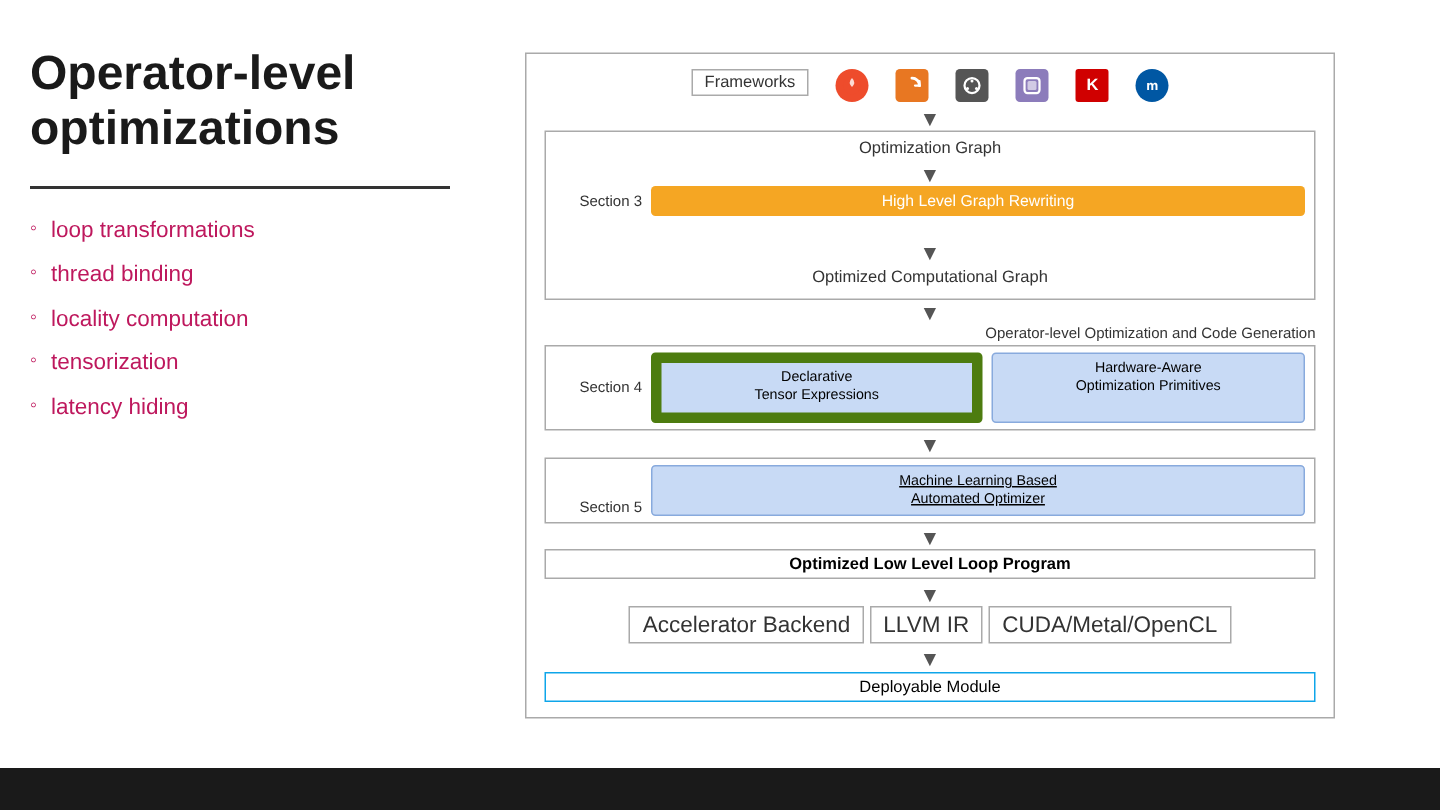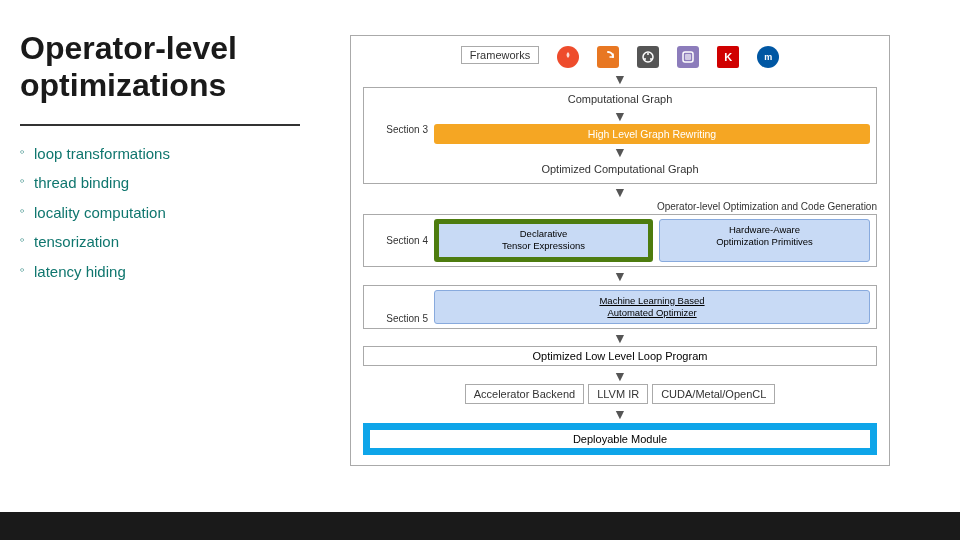--- a/index.html
+++ b/index.html
@@ -40,21 +40,21 @@
       width: 100%;
     }
 
     .bullet-list {
       list-style: none;
       padding: 0;
     }
 
     .bullet-list li {
       font-size: 15px;
-      color: #0f766e;
+      color: #be185d;
       margin-bottom: 10px;
       padding-left: 14px;
       position: relative;
       line-height: 1.3;
     }
 
     .bullet-list li::before {
       content: '◦';
       position: absolute;
       left: 0;
@@ -131,21 +131,21 @@
     }
 
     .backends-row {
       display: flex;
       gap: 4px;
       justify-content: center;
     }
 
     .backend-box {
       border: 1px solid #aaa;
-      font-size: 11px;
+      font-size: 15px;
       padding: 3px 8px;
       text-align: center;
       background: #fff;
       color: #333;
     }
 
     .footer-bar {
       height: 28px;
       background: #1a1a1a;
       flex-shrink: 0;
@@ -206,43 +206,43 @@
               <rect x="4" y="4" width="6" height="6" rx="1" fill="white" opacity="0.6"></rect>
             </svg>
         </div>
         <div class="fw-icon fw-keras" style="background:#d00000;border-radius:2px;width:22px;height:22px;font-size:11px;font-weight:900;color:white;display:flex;align-items:center;justify-content:center;">K</div>
         <div class="fw-icon" style="background:#0057a3;border-radius:50%;width:22px;height:22px;font-size:9px;font-weight:bold;color:white;display:flex;align-items:center;justify-content:center;">m</div>
       </div>
 
       <div class="arrow-down">▼</div>
 
       <div style="border:1px solid #aaa;padding:2px 0;margin:0 0 0 0;">
-        <div class="box-wide" style="border:none;font-size:11px;">Computational Graph</div>
+        <div class="box-wide" style="border:none;font-size:11px;">Optimization Graph</div>
 
         <div class="arrow-down">▼</div>
 
-        <div style="display:flex;align-items:flex-start;padding:0 6px;margin-bottom:1px;gap:6px;">
+        <div style="display:flex;align-items:center;padding:0 6px;margin-bottom:17px;gap:6px;">
           <span style="font-size:10px;color:#333;white-space:nowrap;width:58px;text-align:right;">Section 3</span>
           <div style="flex:1;background:#f5a623;border-radius:3px;text-align:center;font-size:10.5px;color:#fff;padding:4px 0;font-weight:500;">High Level Graph Rewriting</div>
         </div>
 
         <div class="arrow-down">▼</div>
 
         <div class="box-wide" style="border:none;font-size:11px;margin-bottom:3px;">Optimized Computational Graph</div>
       </div>
 
       <div class="arrow-down">▼</div>
 
       <div class="op-level-text">Operator-level Optimization and Code Generation</div>
 
       <div style="border:1px solid #aaa;padding:4px 6px;margin:2px 0;">
         <div style="display:flex;align-items:center;gap:6px;">
           <span style="font-size:10px;color:#333;white-space:nowrap;width:58px;text-align:right;">Section 4</span>
           <div style="flex:1;display:flex;gap:6px;">
-            <div style="flex:1;background:#c8daf5;border:5px solid #4d7c0f;border-radius:3px;text-align:center;font-size:9.5px;padding:4px 2px;line-height:1.3;">
+            <div style="flex:1;background:#c8daf5;border:7px solid #4d7c0f;border-radius:3px;text-align:center;font-size:9.5px;padding:4px 2px;line-height:1.3;">
               <span style="white-space:pre-line;">Declarative
 Tensor Expressions</span>
             </div>
             <div style="flex:1;background:#c8daf5;border:1px solid #88aadd;border-radius:3px;text-align:center;font-size:9.5px;padding:4px 2px;line-height:1.3;">
               <span style="white-space:pre-line;">Hardware-Aware
 Optimization Primitives</span>
             </div>
           </div>
         </div>
       </div>
@@ -254,31 +254,31 @@
           <span style="font-size:10px;color:#333;white-space:nowrap;width:58px;text-align:right;">Section 5</span>
           <div style="flex:1;background:#c8daf5;border:1px solid #88aadd;border-radius:3px;text-align:center;font-size:9.5px;padding:4px 2px;line-height:1.3;">
             <span style="white-space:pre-line;text-decoration:underline;">Machine Learning Based
 Automated Optimizer</span>
           </div>
         </div>
       </div>
 
       <div class="arrow-down">▼</div>
 
-      <div style="border:1px solid #aaa;padding:3px 0;text-align:center;font-size:11px;margin:0 0 3px 0;">Optimized Low Level Loop Program</div>
+      <div style="border:1px solid #aaa;padding:3px 0;text-align:center;font-size:11px;margin:0 0 3px 0;font-weight:bold;">Optimized Low Level Loop Program</div>
 
       <div class="arrow-down">▼</div>
 
       <div class="backends-row" style="margin-bottom:3px;">
         <div class="backend-box">Accelerator Backend</div>
         <div class="backend-box">LLVM IR</div>
         <div class="backend-box">CUDA/Metal/OpenCL</div>
       </div>
 
       <div class="arrow-down">▼</div>
 
-      <div style="border:7px solid #0ea5e9;padding:3px 0;text-align:center;font-size:11px;margin-top:2px;">Deployable Module</div>
+      <div style="border:1px solid #0ea5e9;padding:3px 0;text-align:center;font-size:11px;margin-top:2px;">Deployable Module</div>
 
     </div>
   </div>
 </div>
 
 <div class="footer-bar"></div>
 
 </body></html>

